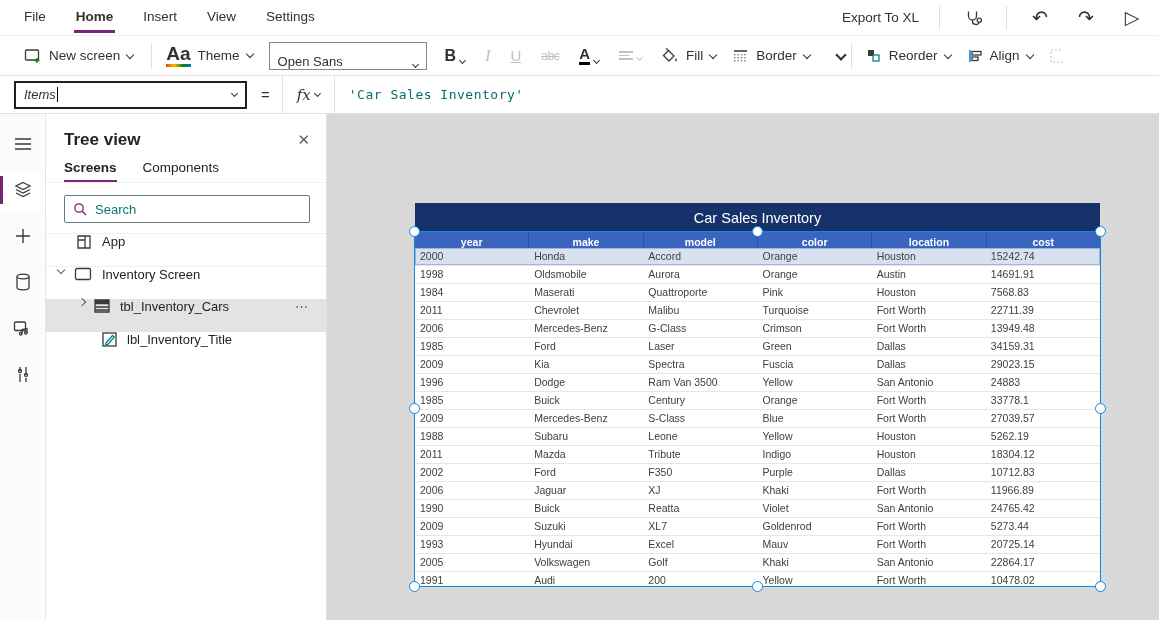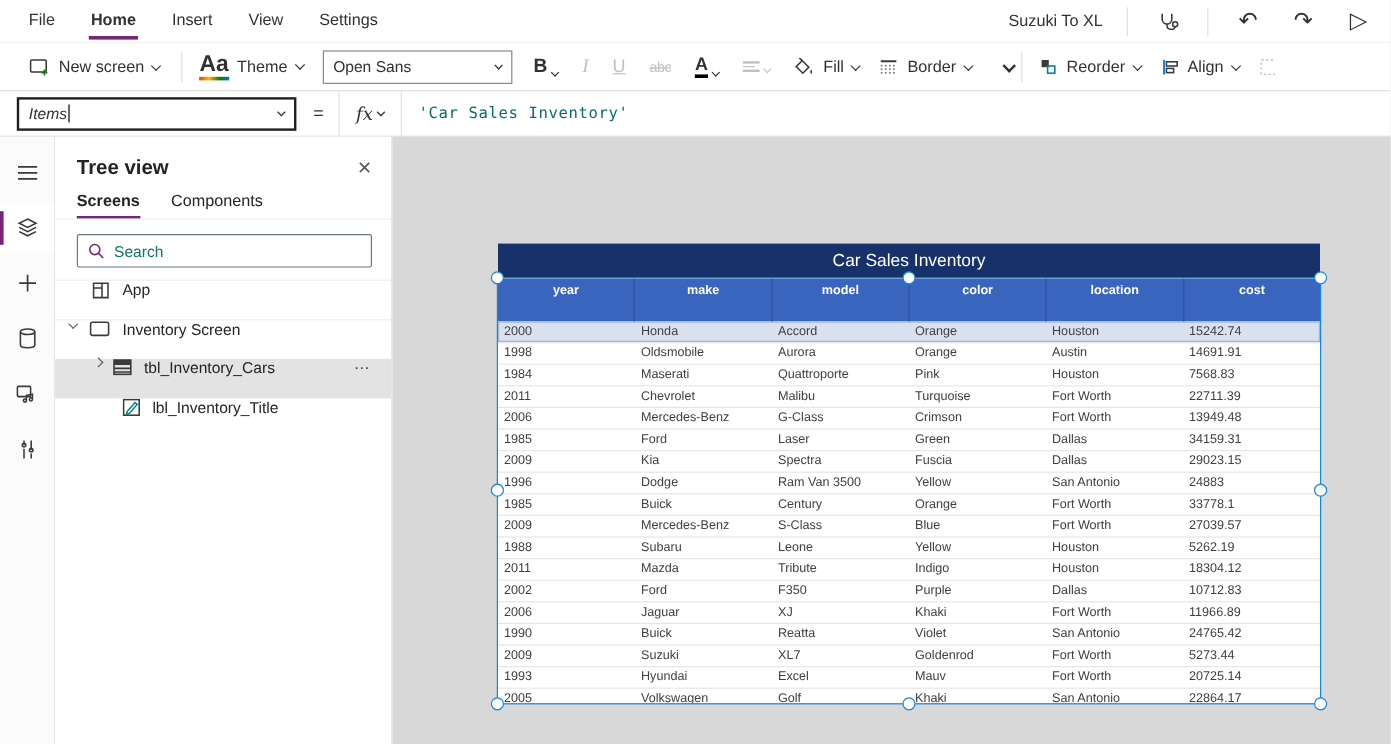--- a/index.html
+++ b/index.html
@@ -27,21 +27,21 @@
   .icon-btn { display: inline-flex; align-items: center; justify-content: center; width: 26px; height: 26px; }
   .glyph { font-size: 19px; color: #323130; line-height: 1; }
 
   
   .toolbar { height: 40px; display: flex; align-items: center; padding: 0 0 0 24px;
              font-size: 13.5px; border-bottom: 1px solid #e1e1e1; white-space: nowrap; }
   .tb-item { display: inline-flex; align-items: center; margin-right: 16px; color: #323130; }
   .tb-item .lbl { margin-left: 7px; }
   .tb-div { width: 1px; height: 26px; background: #e1e1e1; margin: 0 14px 0 2px; flex: none; }
   .select { width: 158px; height: 28px; border: 1px solid #8a8886; display: inline-flex;
-            align-items: center; padding: 0 8px; margin-right: 18px; font-size: 13px; }
+            align-items: flex-end; padding: 0 8px; margin-right: 18px; font-size: 13px; }
   .select .sel-lbl { flex: 1; }
   .fmt { font-size: 15px; margin-right: 20px; display: inline-flex; align-items: flex-end; }
   .disabled { color: #c3c1bf; }
   .boldB { font-weight: bold; font-size: 16px; }
   .italicI { font-style: italic; font-family: "Liberation Serif", serif; font-size: 16px; }
   .underU { text-decoration: underline; font-size: 15px; }
   .strike { text-decoration: line-through; font-size: 12px; letter-spacing: -0.5px; }
   .fontA { font-size: 15px; font-weight: bold; border-bottom: 3px solid #000; line-height: 1.05; }
   .alines { display: inline-block; }
   .alines i { display: block; height: 1.6px; background: #c3c1bf; margin: 2.2px 0; width: 14px; }
@@ -100,21 +100,21 @@
   .dots { position: absolute; right: 16px; letter-spacing: 2px; color: #444; font-size: 13px; }
   .tchev { color: #605e5c; }
 
   
   .canvas { flex: 1; position: relative; background: #d8d8d8; overflow: hidden; }
   .title-label { position: absolute; left: 88px; top: 89px; width: 685px; height: 29px;
                  background: #17326b; color: #fff; font-size: 14.5px; display: flex;
                  align-items: center; justify-content: center; }
   .gallery { position: absolute; left: 88px; top: 118px; width: 685px; height: 354px;
              background: #fff; overflow: hidden; }
-  .g-head { display: flex; height: 36px; background: #3a65bf; }
+  .g-head { display: flex; height: 16px; background: #3a65bf; }
   .hcell { flex: 1; color: #fff; font-size: 10.5px; font-weight: bold; text-align: center;
            line-height: 20px; border-left: 1px solid #2c519f; overflow: hidden; }
   .hcell:first-child { border-left: none; }
   .g-row { display: flex; height: 18px; border-bottom: 1px solid #e6e6e6; }
   .g-row.selected { background: #d9e1f0; box-shadow: inset 0 0 0 1px #9fb6da; }
   .gcell { flex: 1; font-size: 10.5px; color: #404040; line-height: 17px; padding-left: 5px;
            overflow: hidden; white-space: nowrap; }
 
   
   .sel-frame { position: absolute; left: 87px; top: 117px; width: 687px; height: 356px;
@@ -130,21 +130,21 @@
 
 <div class="app">
 
   <div class="menubar">
     <div class="menu-item">File</div>
     <div class="menu-item active">Home</div>
     <div class="menu-item">Insert</div>
     <div class="menu-item">View</div>
     <div class="menu-item">Settings</div>
     <div class="menubar-right">
-      <span style="font-size:13.5px;">Suzuki To XL</span>
+      <span style="font-size:13.5px;">Export To XL</span>
       <span class="vdiv"></span>
       <span class="icon-btn">
         <svg width="20" height="20" viewBox="0 0 20 20">
           <path class="stroke" d="M5.5 3.5 v4.5 a4 4 0 0 0 8 0 V3.5"></path>
           <path class="stroke" d="M9.5 12 v1.5 a3.5 3 0 0 0 6.8 1"></path>
           <circle class="stroke" cx="16.3" cy="12.2" r="2.1"></circle>
         </svg>
       </span>
       <span class="vdiv"></span>
       <span class="icon-btn glyph">↶</span>

